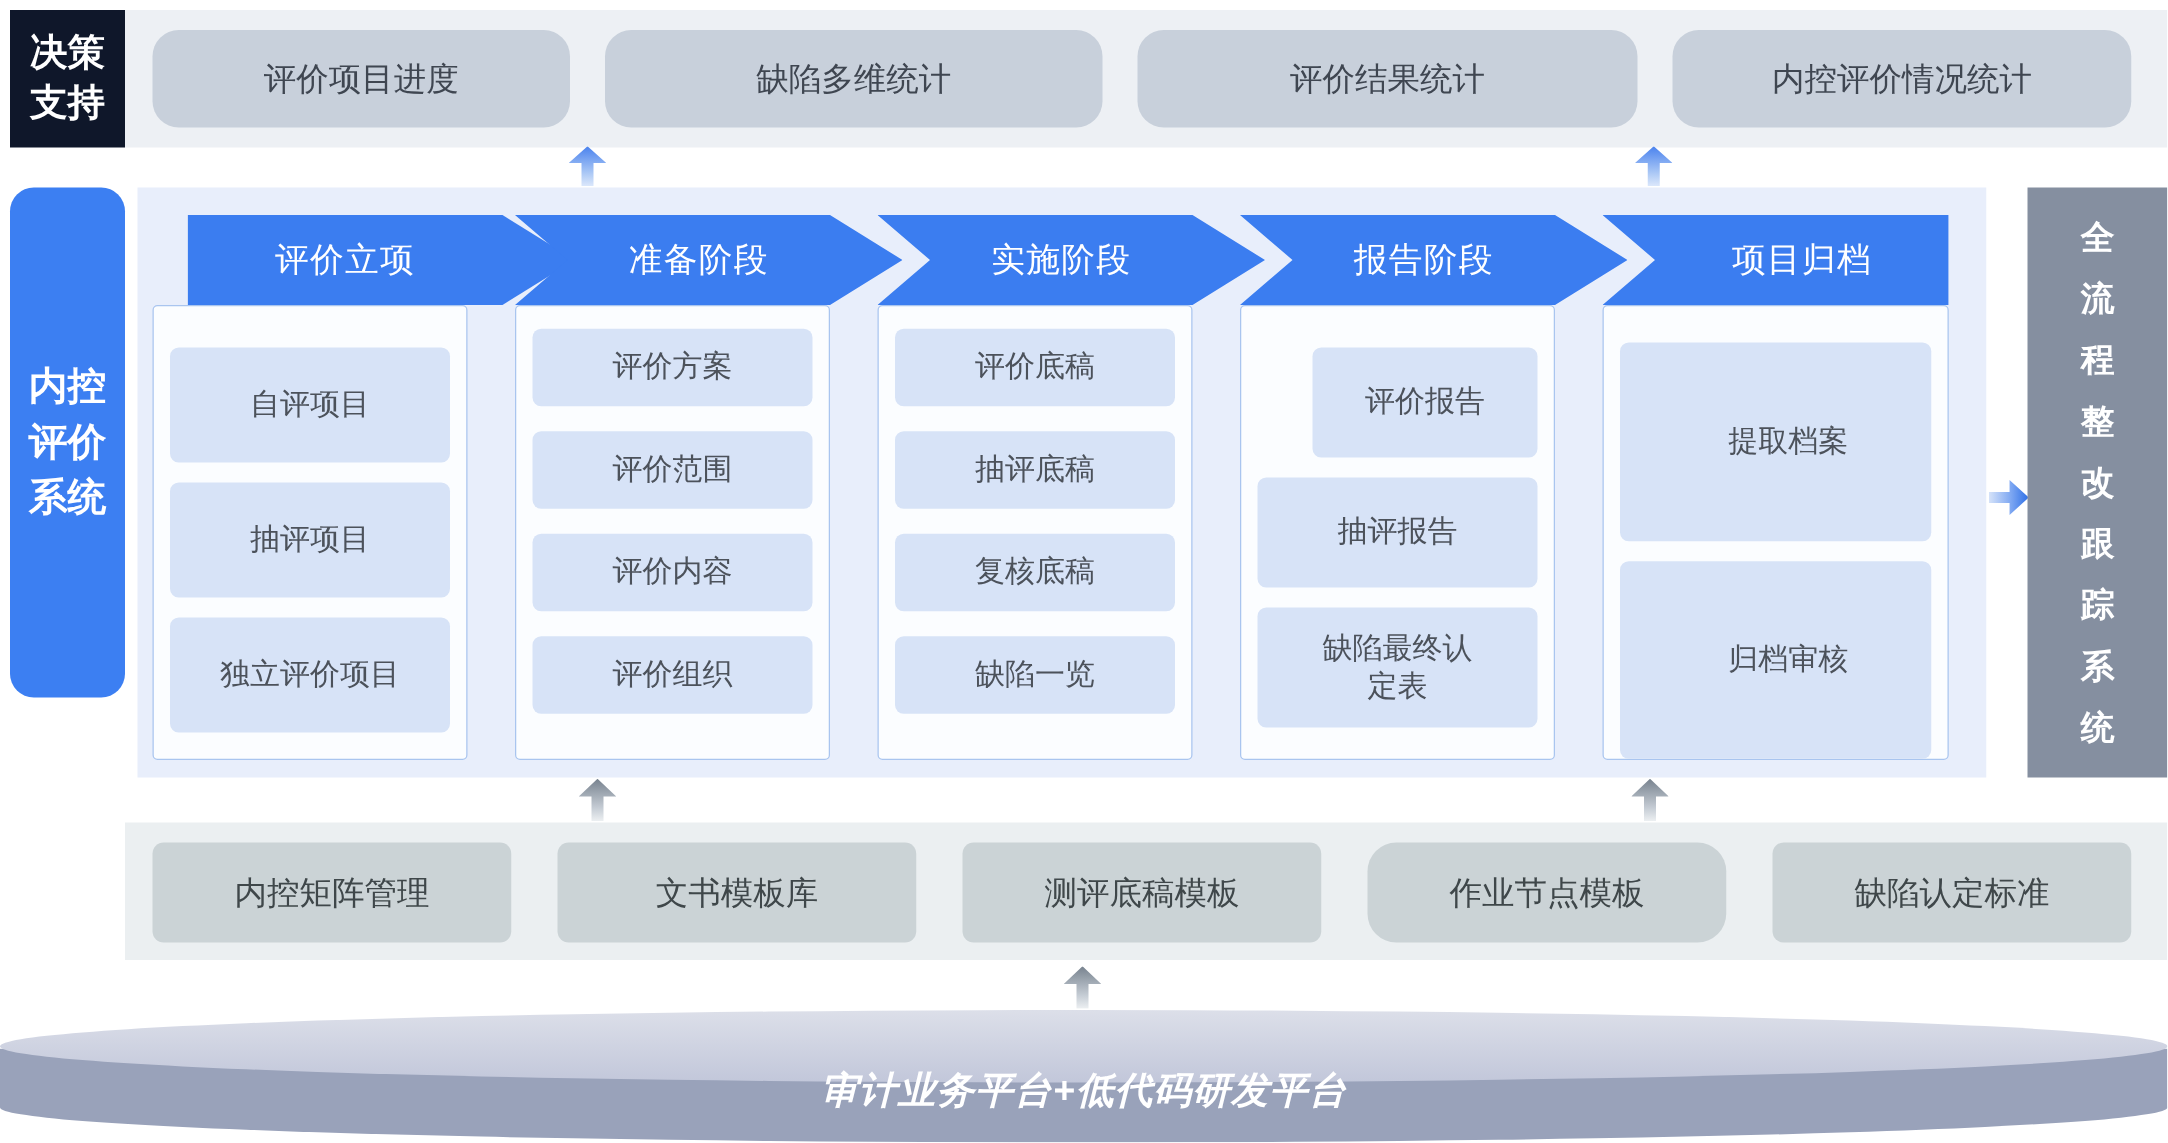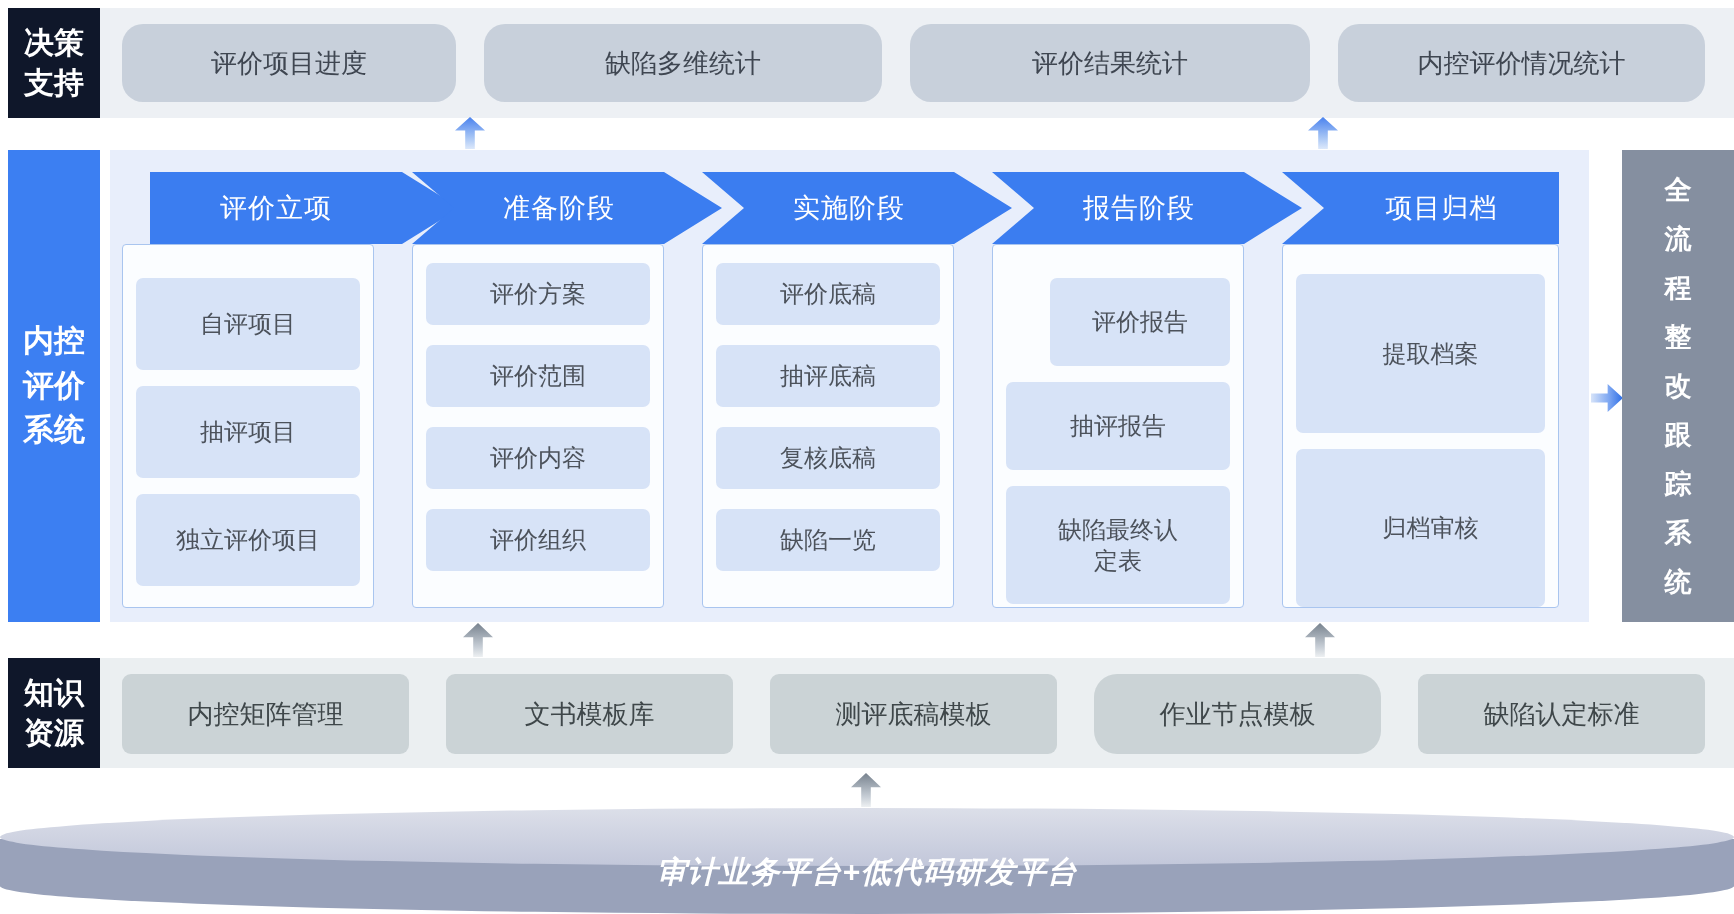--- a/index.html
+++ b/index.html
@@ -28,21 +28,21 @@
   .sh-mid{clip-path:polygon(0 0,calc(100% - 58px) 0,100% 50%,calc(100% - 58px) 100%,0 100%,42px 50%);}
   .sh-last{clip-path:polygon(0 0,100% 0,100% 100%,0 100%,42px 50%);}
 
   .stage-col{top:244px;height:364px;background:#FBFDFF;border:1px solid #A9C5EF;
              border-radius:4px;display:flex;flex-direction:column;padding:0 13px;}
   .sub{background:#D7E3F7;border-radius:7px;display:flex;align-items:center;justify-content:center;
        font-size:24px;color:#4C525B;text-align:center;line-height:1.3;}
   .col-a .sub{height:92px;margin-top:16px;}  .col-a .sub:first-child{margin-top:33px;}
   .col-b .sub{height:62px;margin-top:20px;}  .col-b .sub:first-child{margin-top:18px;}
   .col-d .sub{height:88px;margin-top:16px;}  .col-d .sub:first-child{margin-top:33px;margin-left:44px;}
-  .col-d .sub:last-child{height:118px;padding:0 52px;}
+  .col-d .sub:last-child{height:96px;padding:0 52px;}
   .col-e .sub{height:194px;margin-top:16px;padding-left:20px;} .col-e .sub:first-child{margin-top:29px;}
 
   
   .track-bar{left:1622px;top:150px;width:112px;height:472px;background:#858FA0;color:#ffffff;}
   .track-bar span{display:block;width:30px;font-size:27px;font-weight:bold;line-height:49px;
                   word-break:break-all;text-align:center;}
 
   
   .kb-band{left:100px;top:658px;width:1634px;height:110px;background:#EBEFF1;}
   .kb-box{top:674px;height:80px;background:#CBD3D6;border-radius:9px;
@@ -75,21 +75,21 @@
     <span>决策支持</span>
   </div>
   <div class="abs flexc ds-box" style="left:122px;width:334px;">评价项目进度</div>
   <div class="abs flexc ds-box" style="left:484px;width:398px;">缺陷多维统计</div>
   <div class="abs flexc ds-box" style="left:910px;width:400px;">评价结果统计</div>
   <div class="abs flexc ds-box" style="left:1338px;width:367px;">内控评价情况统计</div>
 
   <div class="abs up-arrow up-blue" style="left:455px;top:117px;"></div>
   <div class="abs up-arrow up-blue" style="left:1308px;top:117px;"></div>
 
-  <div class="abs flexc side-label blue-label" style="left:8px;top:150px;height:472px;">
+  <div class="abs flexc side-label blue-label" style="left:8px;top:150px;height:408px;border-radius:19px;">
     <span>内控评价系统</span>
   </div>
   <div class="abs main-panel"></div>
 
   <div class="abs flexc stage-header sh-first" style="left:122px;width:310px;padding-right:58px;margin-left:28px;">评价立项</div>
   <div class="abs flexc stage-header sh-mid" style="left:412px;width:310px;padding-left:42px;padding-right:58px;">准备阶段</div>
   <div class="abs flexc stage-header sh-mid" style="left:702px;width:310px;padding-left:42px;padding-right:58px;">实施阶段</div>
   <div class="abs flexc stage-header sh-mid" style="left:992px;width:310px;padding-left:42px;padding-right:58px;">报告阶段</div>
   <div class="abs flexc stage-header sh-last" style="left:1282px;width:277px;padding-left:42px;">项目归档</div>
 
@@ -123,23 +123,20 @@
   <div class="abs right-arrow"></div>
 
   <div class="abs flexc track-bar">
     <span>全流程整改跟踪系统</span>
   </div>
 
   <div class="abs up-arrow up-gray" style="left:463px;top:623px;height:34px;"></div>
   <div class="abs up-arrow up-gray" style="left:1305px;top:623px;height:34px;"></div>
 
   <div class="abs kb-band"></div>
-  <div class="abs flexc side-label" style="left:8px;top:658px;height:110px;">
-    <span>知识资源</span>
-  </div>
   <div class="abs flexc kb-box" style="left:122px;width:287px;">内控矩阵管理</div>
   <div class="abs flexc kb-box" style="left:446px;width:287px;">文书模板库</div>
   <div class="abs flexc kb-box" style="left:770px;width:287px;">测评底稿模板</div>
   <div class="abs flexc kb-box" style="left:1094px;width:287px;border-radius:23px;">作业节点模板</div>
   <div class="abs flexc kb-box" style="left:1418px;width:287px;">缺陷认定标准</div>
 
   <div class="abs up-arrow up-gray" style="left:851px;top:773px;height:34px;"></div>
 
   <div class="abs cyl-bottom"></div>
   <div class="abs cyl-body"></div>

